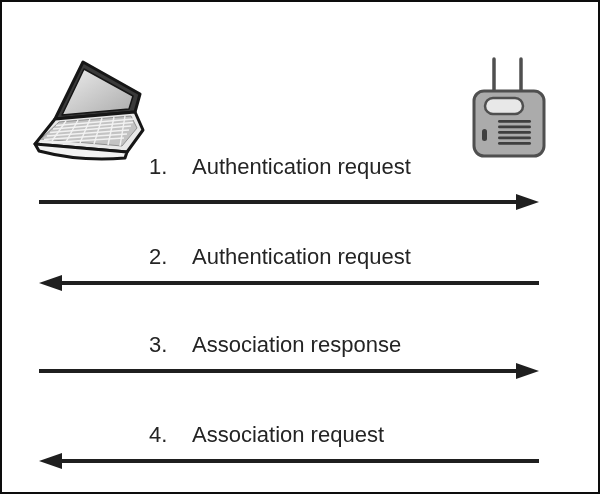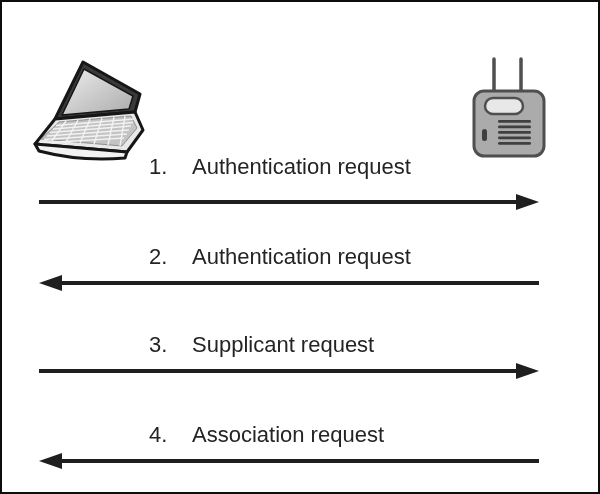--- a/index.html
+++ b/index.html
@@ -135,21 +135,21 @@
       <span class="msg-num">2.</span><span>Authentication request</span>
     </div>
     <svg class="arrow" width="502" height="18" viewBox="0 0 502 18">
       <polygon points="24,1 1,9 24,17" fill="currentColor"></polygon>
       <line x1="21" y1="9" x2="501" y2="9" stroke="currentColor" stroke-width="4"></line>
     </svg>
   </div>
 
   <div class="msg m3">
     <div class="msg-label">
-      <span class="msg-num">3.</span><span>Supplicant request</span>
+      <span class="msg-num">3.</span><span>Association response</span>
     </div>
     <svg class="arrow" width="502" height="18" viewBox="0 0 502 18">
       <line x1="1" y1="9" x2="481" y2="9" stroke="currentColor" stroke-width="4"></line>
       <polygon points="478,1 501,9 478,17" fill="currentColor"></polygon>
     </svg>
   </div>
 
   <div class="msg m4">
     <div class="msg-label">
       <span class="msg-num">4.</span><span>Association request</span>

